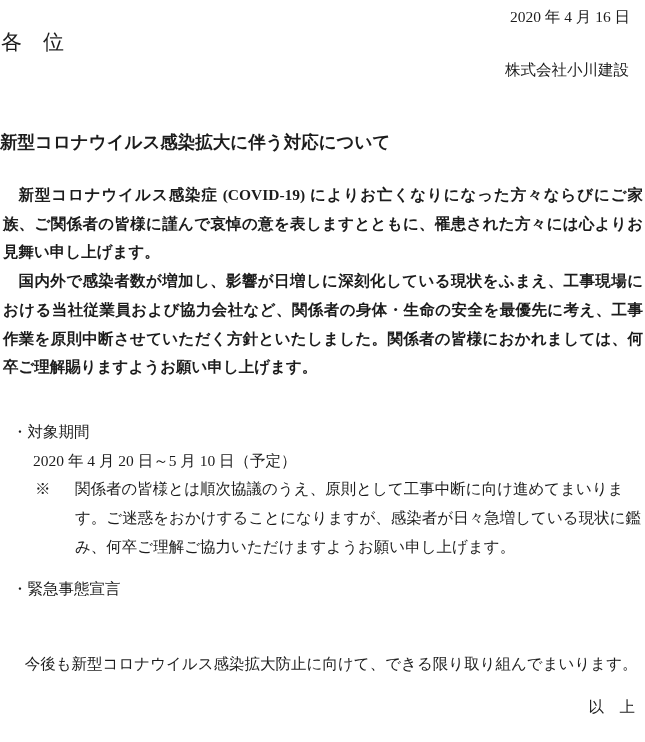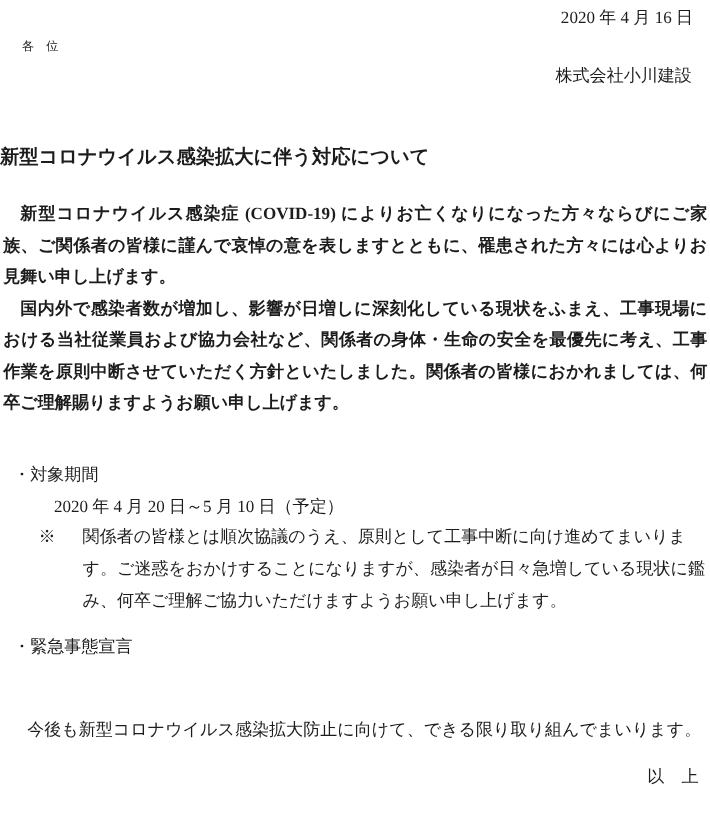--- a/index.html
+++ b/index.html
@@ -19,23 +19,23 @@
     padding-top: 6px;
     background: #ffffff;
   }
   .date {
     text-align: right;
     padding-right: 15px;
     font-size: 15.5px;
     line-height: 22px;
   }
   .salutation {
-    padding-left: 20px;
+    padding-left: 1px;
     margin-top: 3px;
-    font-size: 11px;
+    font-size: 21px;
     line-height: 22px;
   }
   .company {
     text-align: right;
     padding-right: 16px;
     margin-top: 6px;
     font-size: 15.5px;
     line-height: 22px;
   }
   .title {
@@ -55,21 +55,21 @@
     margin: 0;
     text-indent: 1em;
     font-weight: bold;
   }
   .sections {
     font-size: 15.5px;
     line-height: 28.7px;
     margin-top: 36px;
   }
   .section-label { padding-left: 12px; }
-  .section-value { padding-left: 49px; padding-right: 2px; }
+  .section-value { padding-left: 33px; padding-right: 2px; }
   .note {
     display: flex;
     padding-left: 35px;
     padding-right: 2px;
   }
   .note-marker { flex: 0 0 40px; }
   .note-text { flex: 1; }
   .section-area { margin-top: 14px; }
   .closing-para {
     margin: 46px 2px 0 3px;

